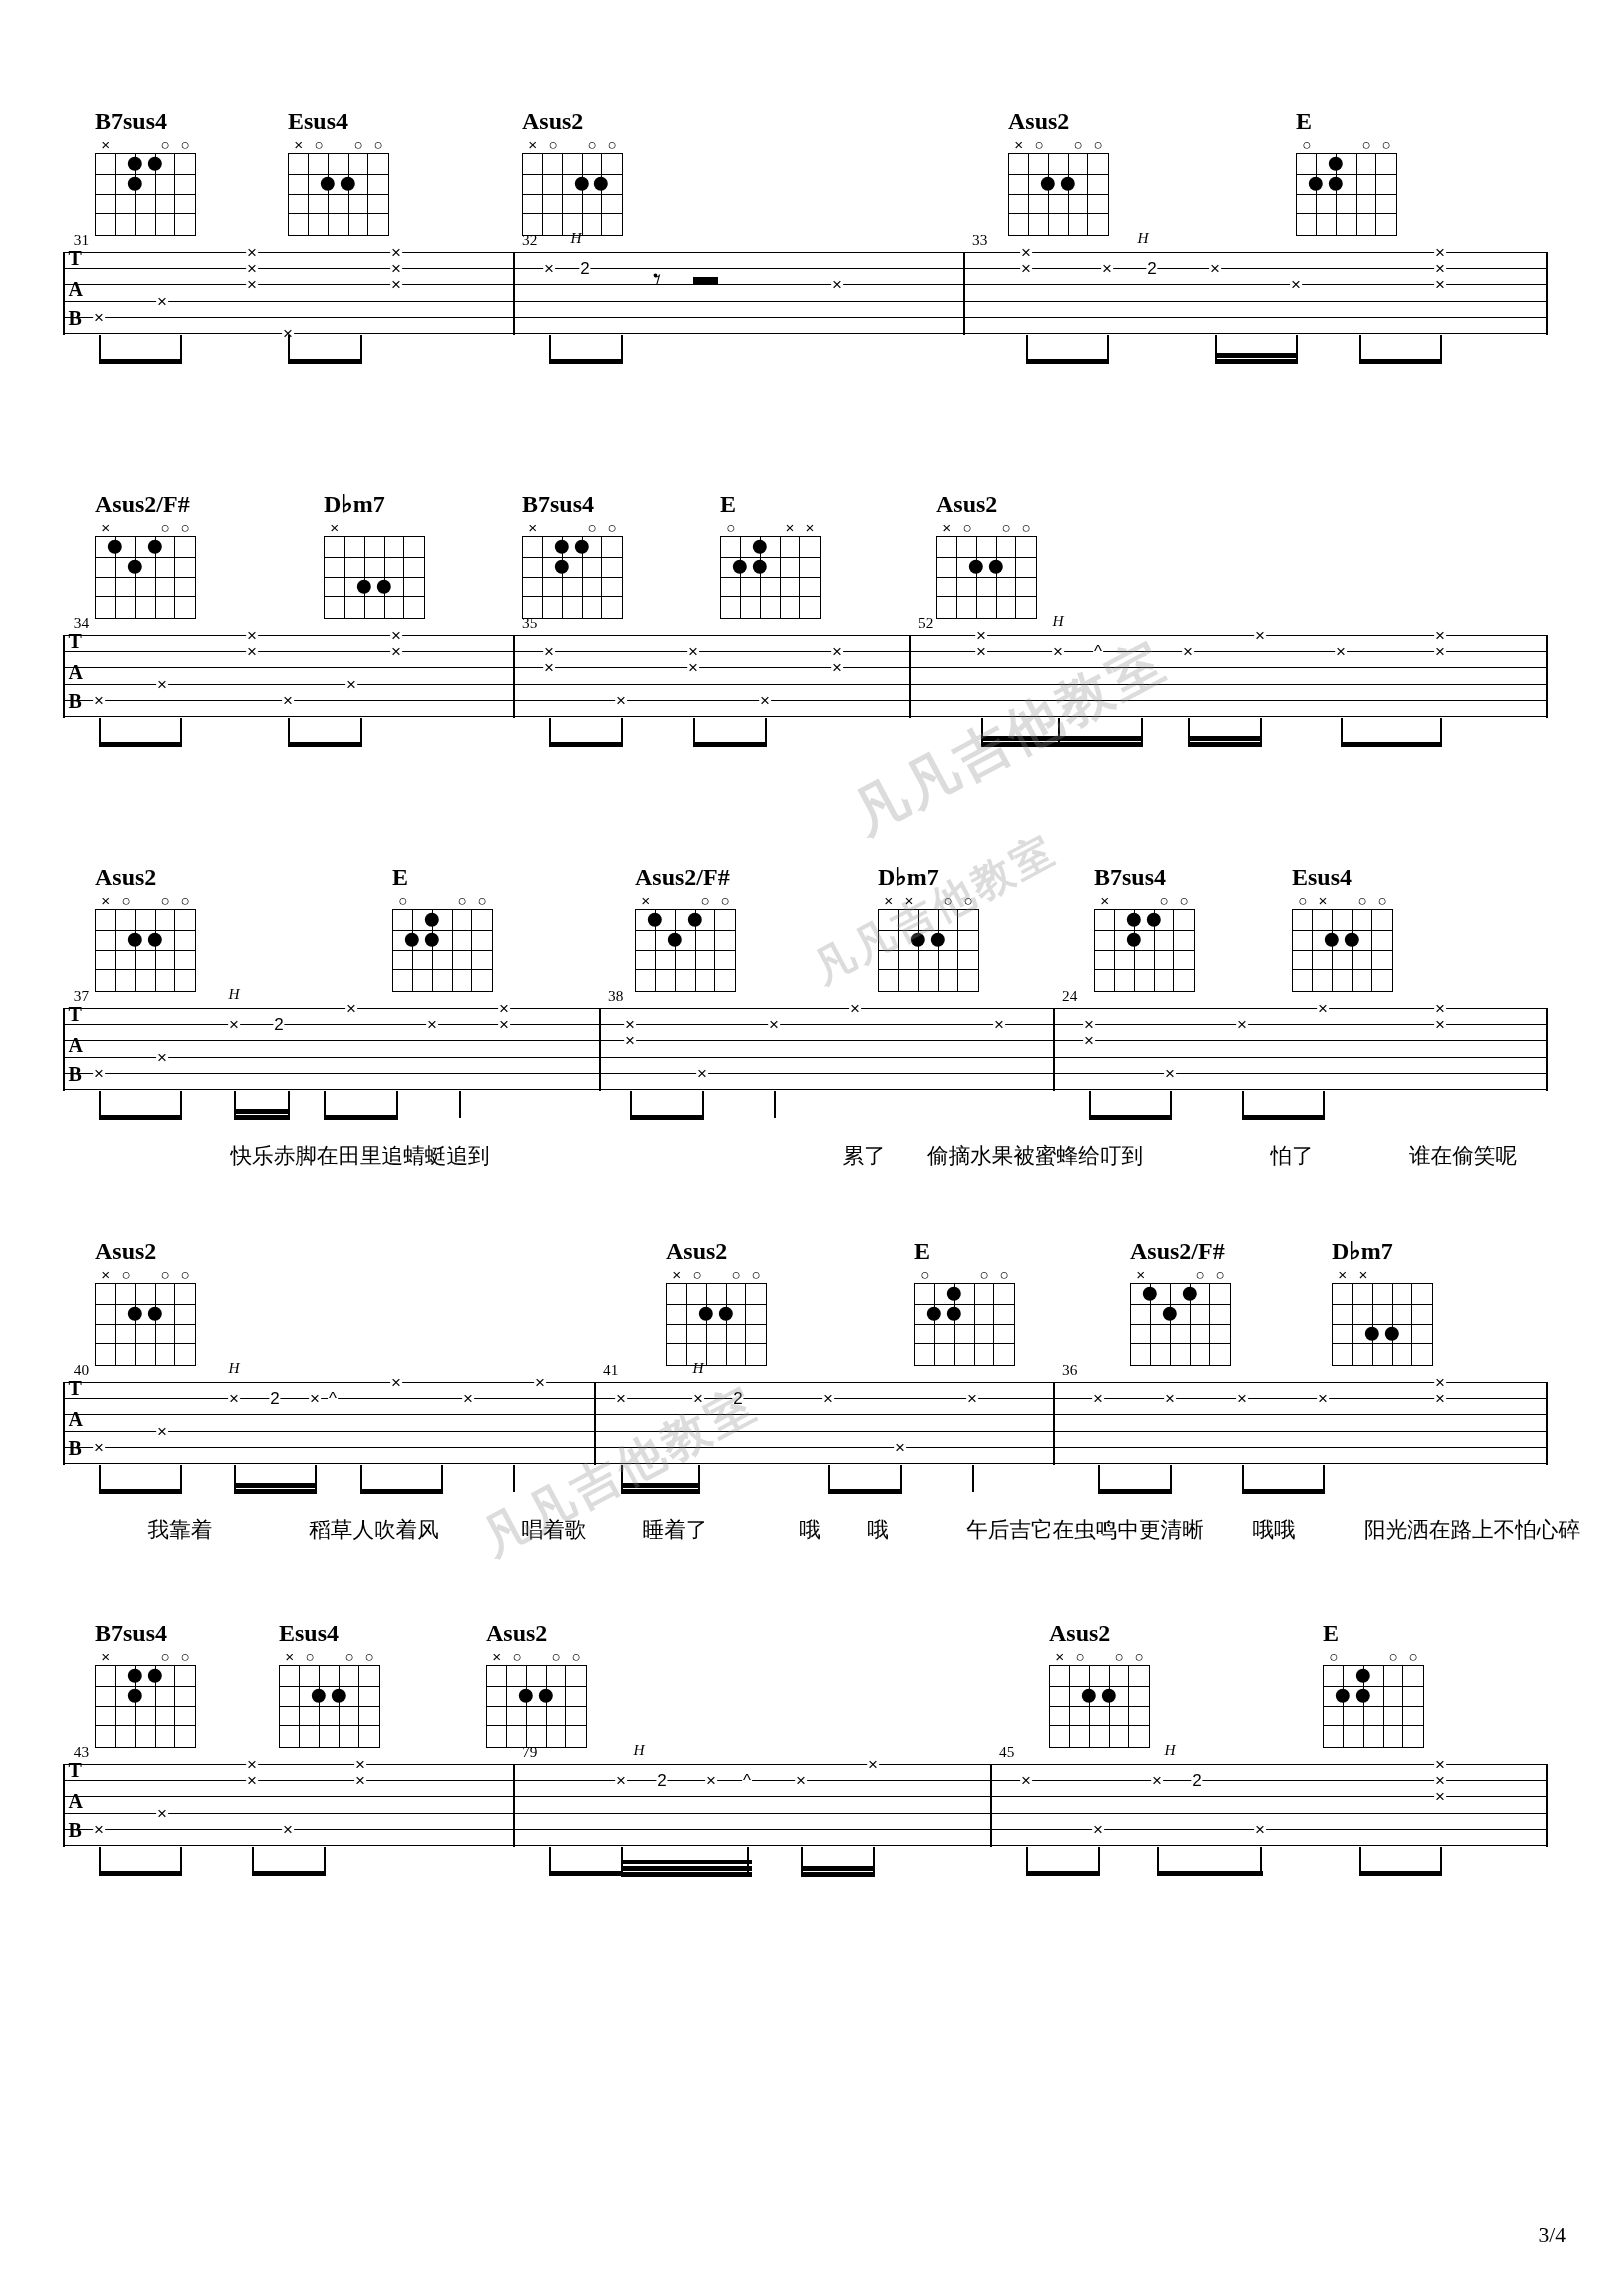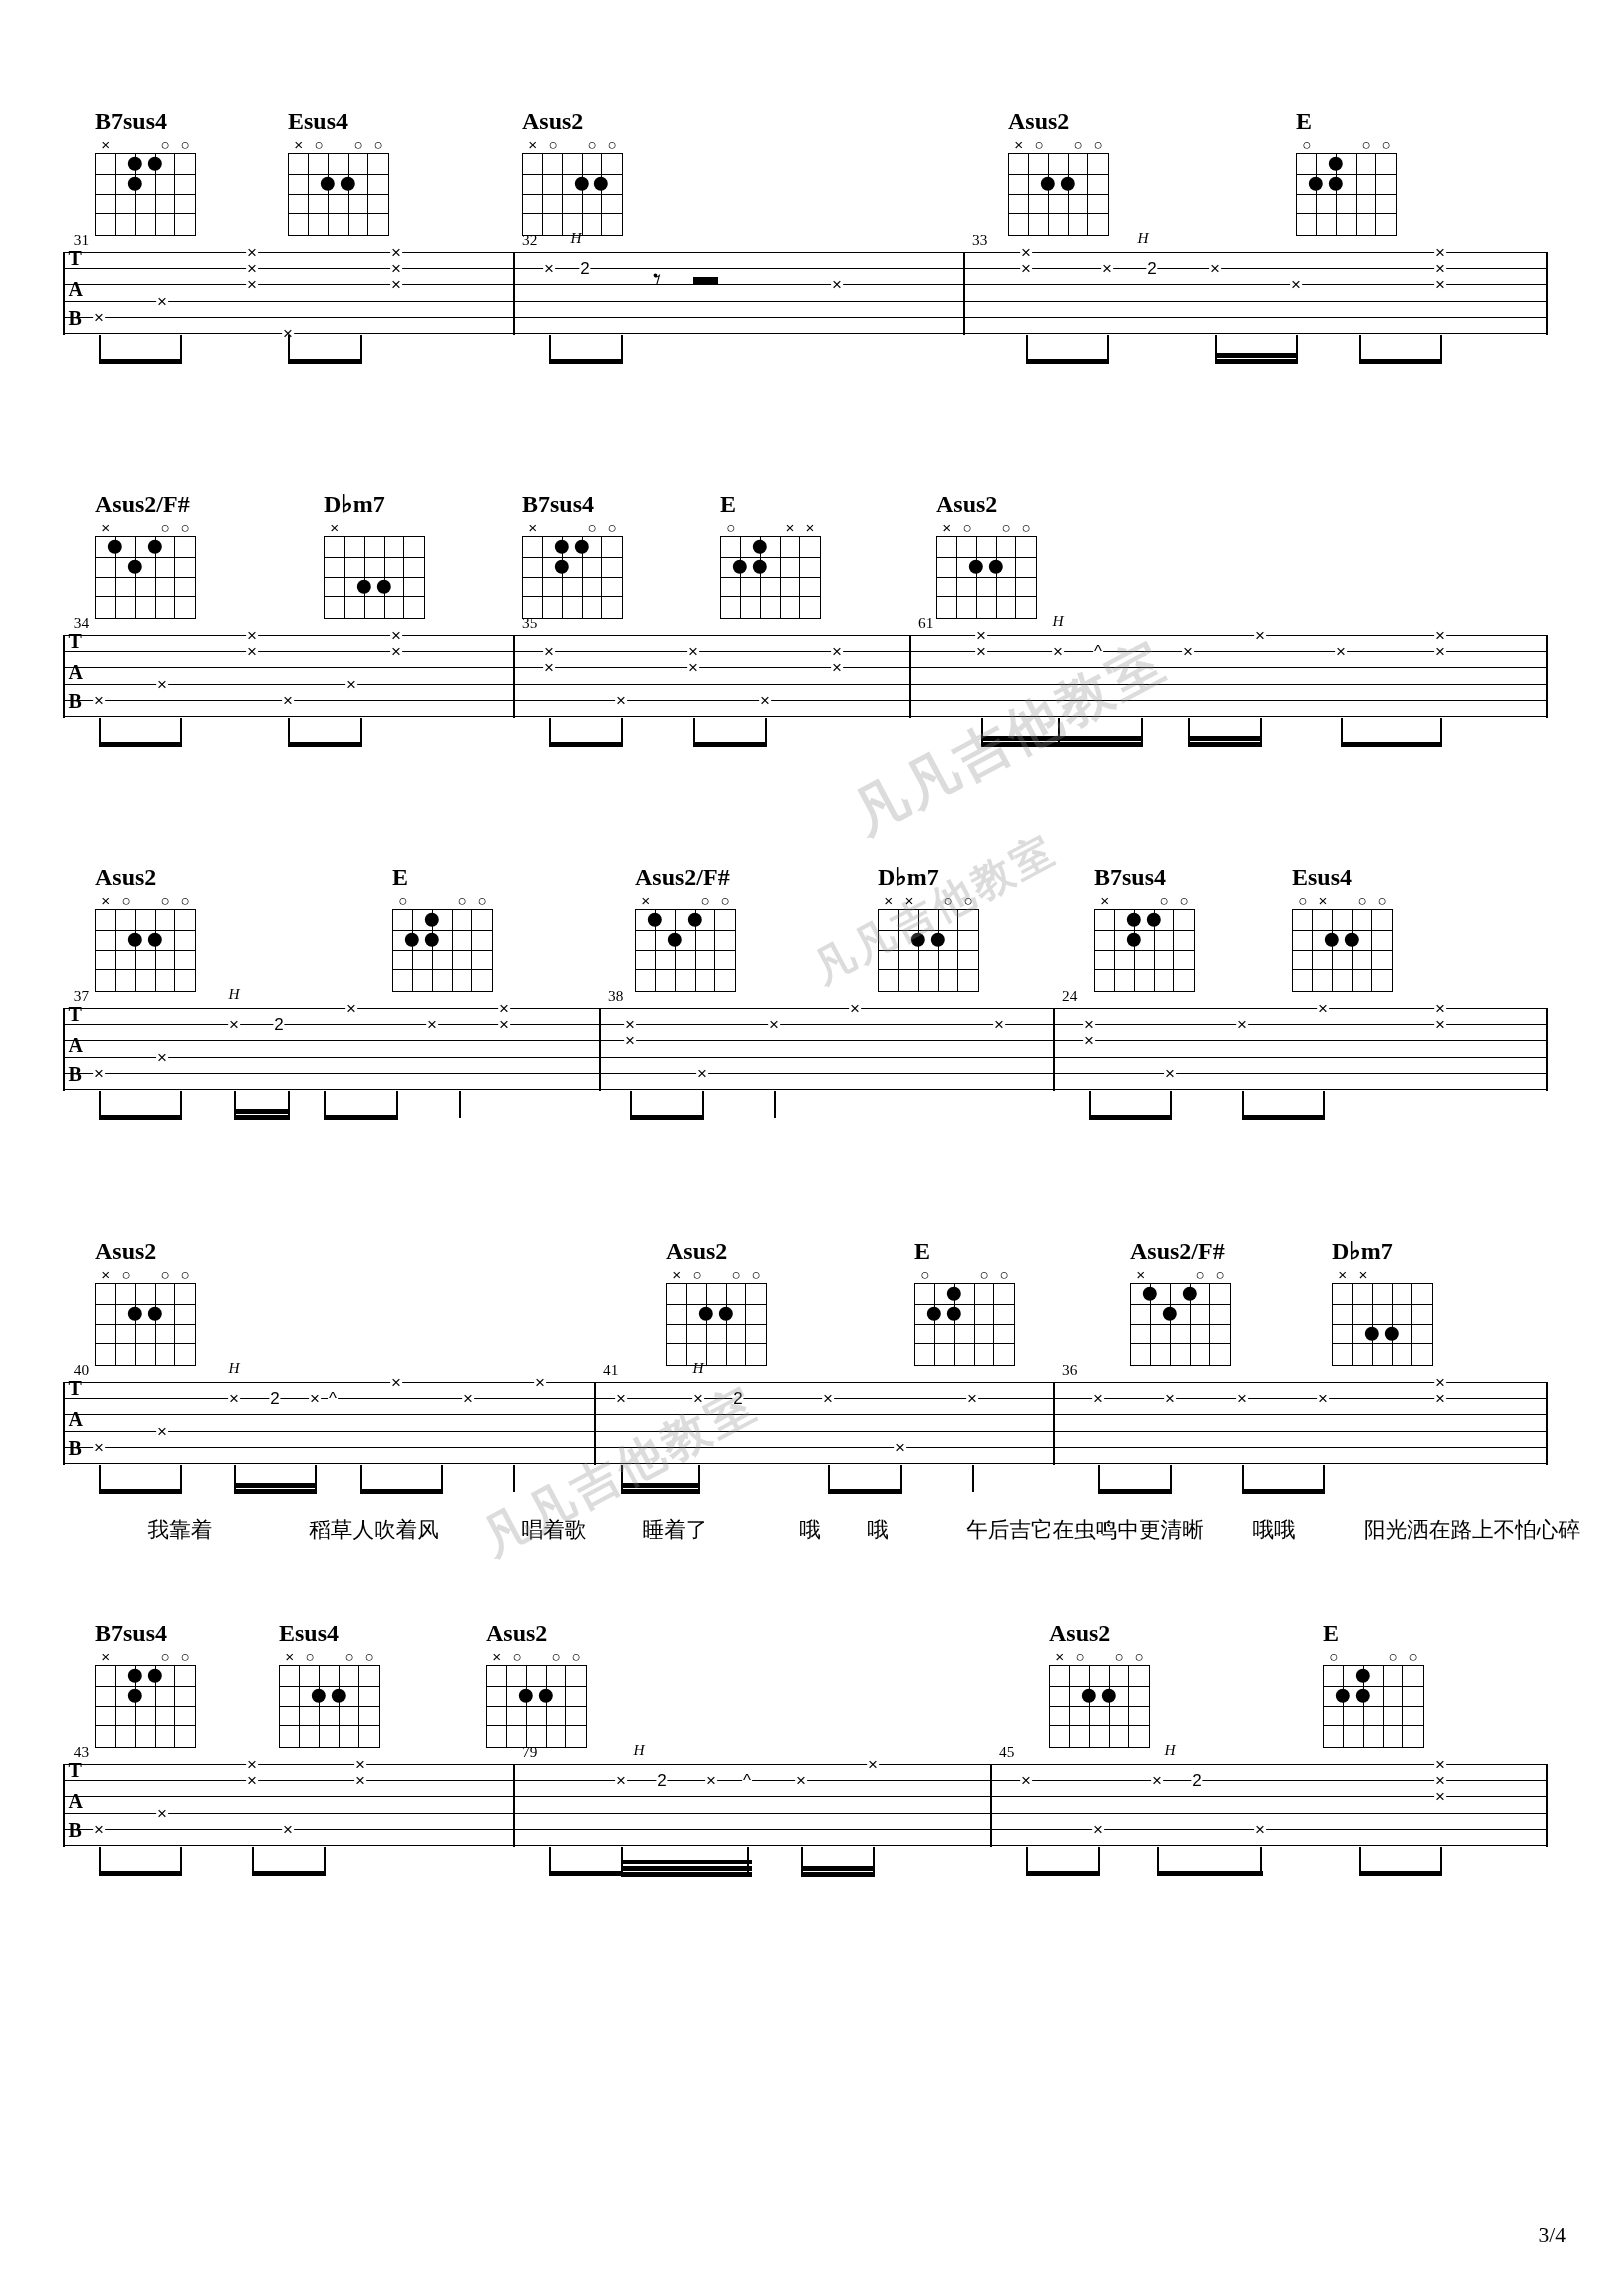--- a/index.html
+++ b/index.html
@@ -500,21 +500,21 @@
       <div class="sline" style="top:81px;"></div>
       <div class="bar" style="left:0;"></div>
       <div class="bar" style="left:450px;"></div>
       <div class="bar" style="left:846px;"></div>
       <div class="endbar" style="left:1483px;"></div>
       <div class="tabletter" style="top:-3.6px;">T</div>
       <div class="tabletter" style="top:27px;">A</div>
       <div class="tabletter" style="top:56px;">B</div>
       <div class="measure-num" style="left:10.8px; top:-20px;">34</div>
       <div class="measure-num" style="left:459px; top:-20px;">35</div>
-      <div class="measure-num" style="left:855px; top:-20px;">61</div>
+      <div class="measure-num" style="left:855px; top:-20px;">52</div>
       <div class="note" style="left:36px; top:65px;">×</div>
       <div class="note" style="left:99px; top:49px;">×</div>
       <div class="note" style="left:189px; top:0;">×</div>
       <div class="note" style="left:189px; top:16px;">×</div>
       <div class="note" style="left:225px; top:65px;">×</div>
       <div class="note" style="left:288px; top:49px;">×</div>
       <div class="note" style="left:333px; top:0;">×</div>
       <div class="note" style="left:333px; top:16px;">×</div>
       <div class="note" style="left:486px; top:16px;">×</div>
       <div class="note" style="left:486px; top:32px;">×</div>
@@ -751,20 +751,27 @@
       <div class="beam" style="left:567px; top:24px; width:74px;"></div>
       <div class="stem" style="left:711px;"></div>
       <div class="stem" style="left:1026px;"></div>
         <div class="stem" style="left:1107px;"></div>
       <div class="beam" style="left:1026px; top:24px; width:83px;"></div>
       <div class="stem" style="left:1179px;"></div>
         <div class="stem" style="left:1260px;"></div>
       <div class="beam" style="left:1179px; top:24px; width:83px;"></div>
     </div>
 
+    <div class="lyrics" style="top:279px;">
+      <span class="lyric" style="left:297px;">快乐赤脚在田里追蜻蜓追到</span>
+      <span class="lyric" style="left:801px;">累了</span>
+      <span class="lyric" style="left:972px;">偷摘水果被蜜蜂给叮到</span>
+      <span class="lyric" style="left:1229px;">怕了</span>
+      <span class="lyric" style="left:1400px;">谁在偷笑呢</span>
+    </div>
   </div>
 
   <div class="system" style="position:absolute; left:0; top:1238px; width:1620px; height:333px;">
 
     <div class="chord" style="left:95px; top:0;">
       <div class="chord-name">Asus2</div>
       <div class="chord-open-row">
         <span style="left:10.8px;">×</span>
           <span style="left:31px;">○</span>
           <span style="left:70px;">○</span>

